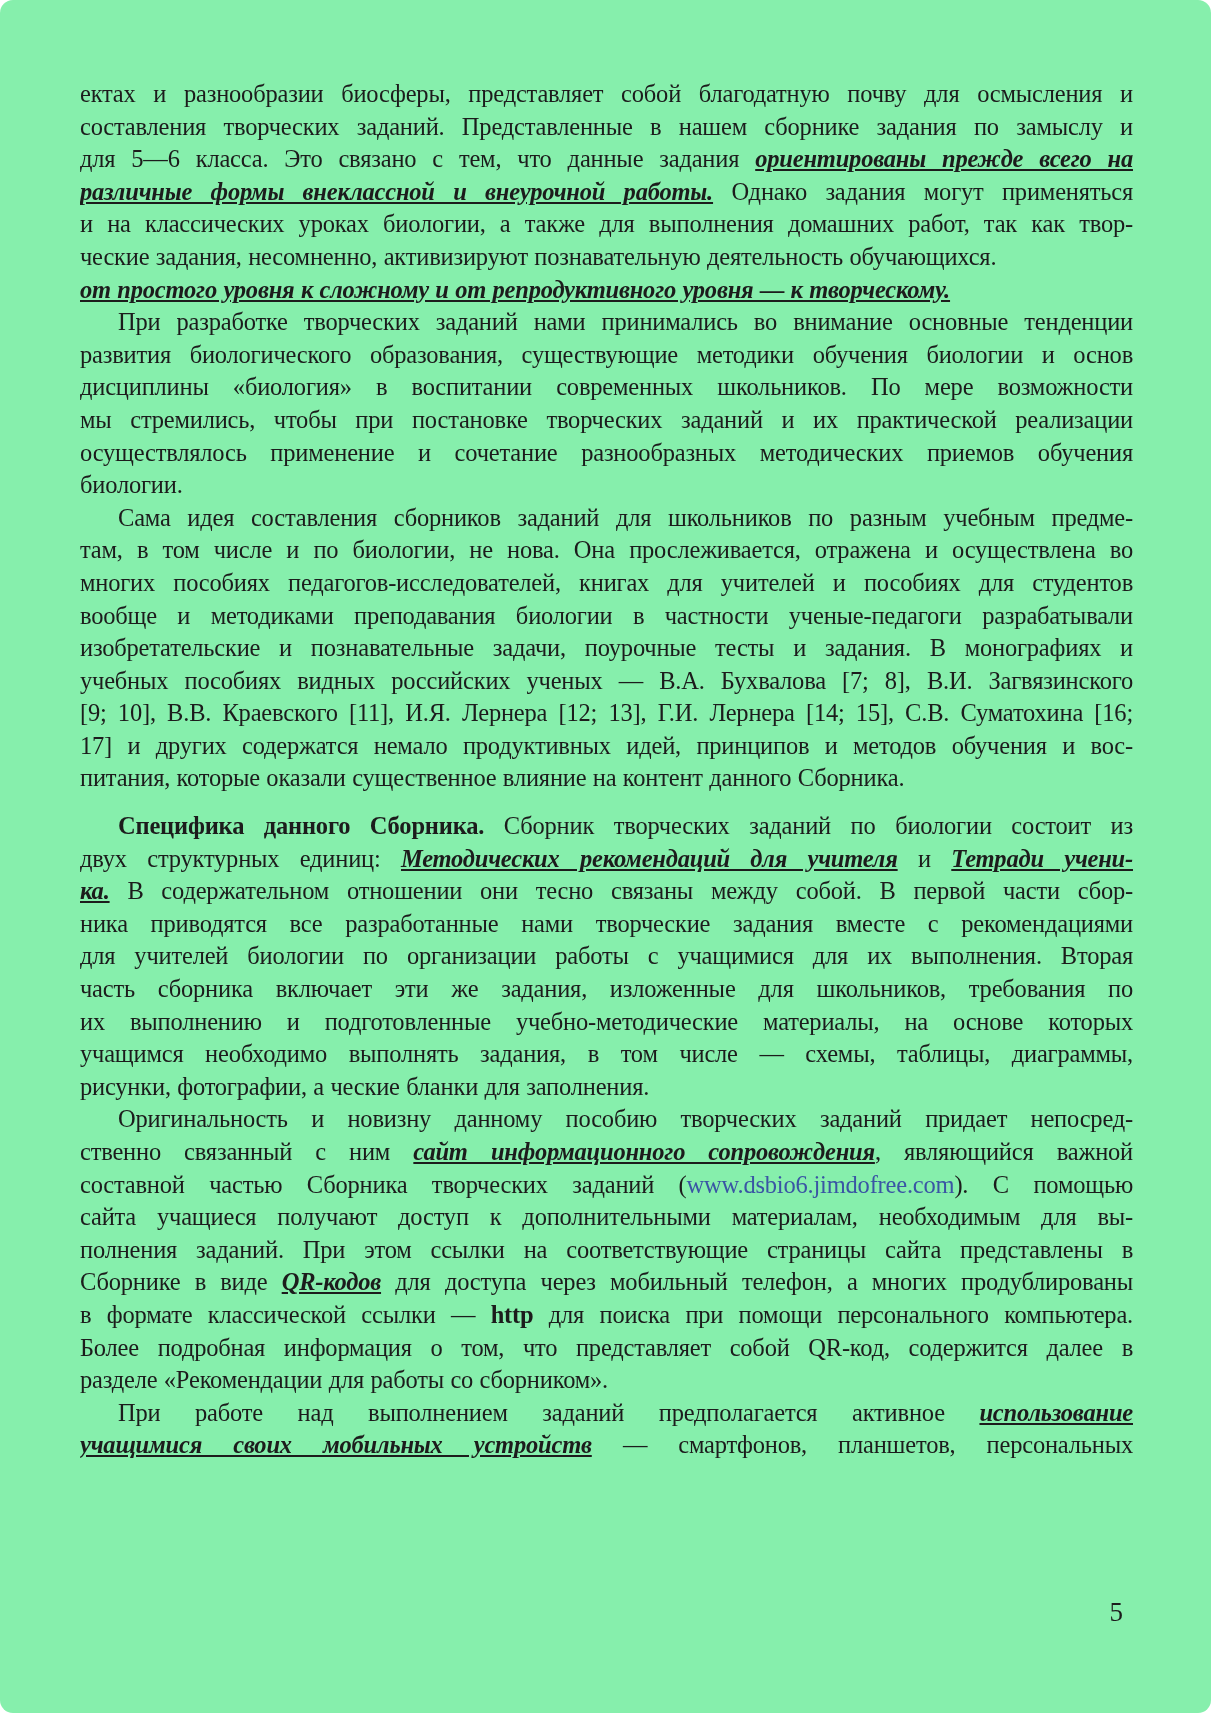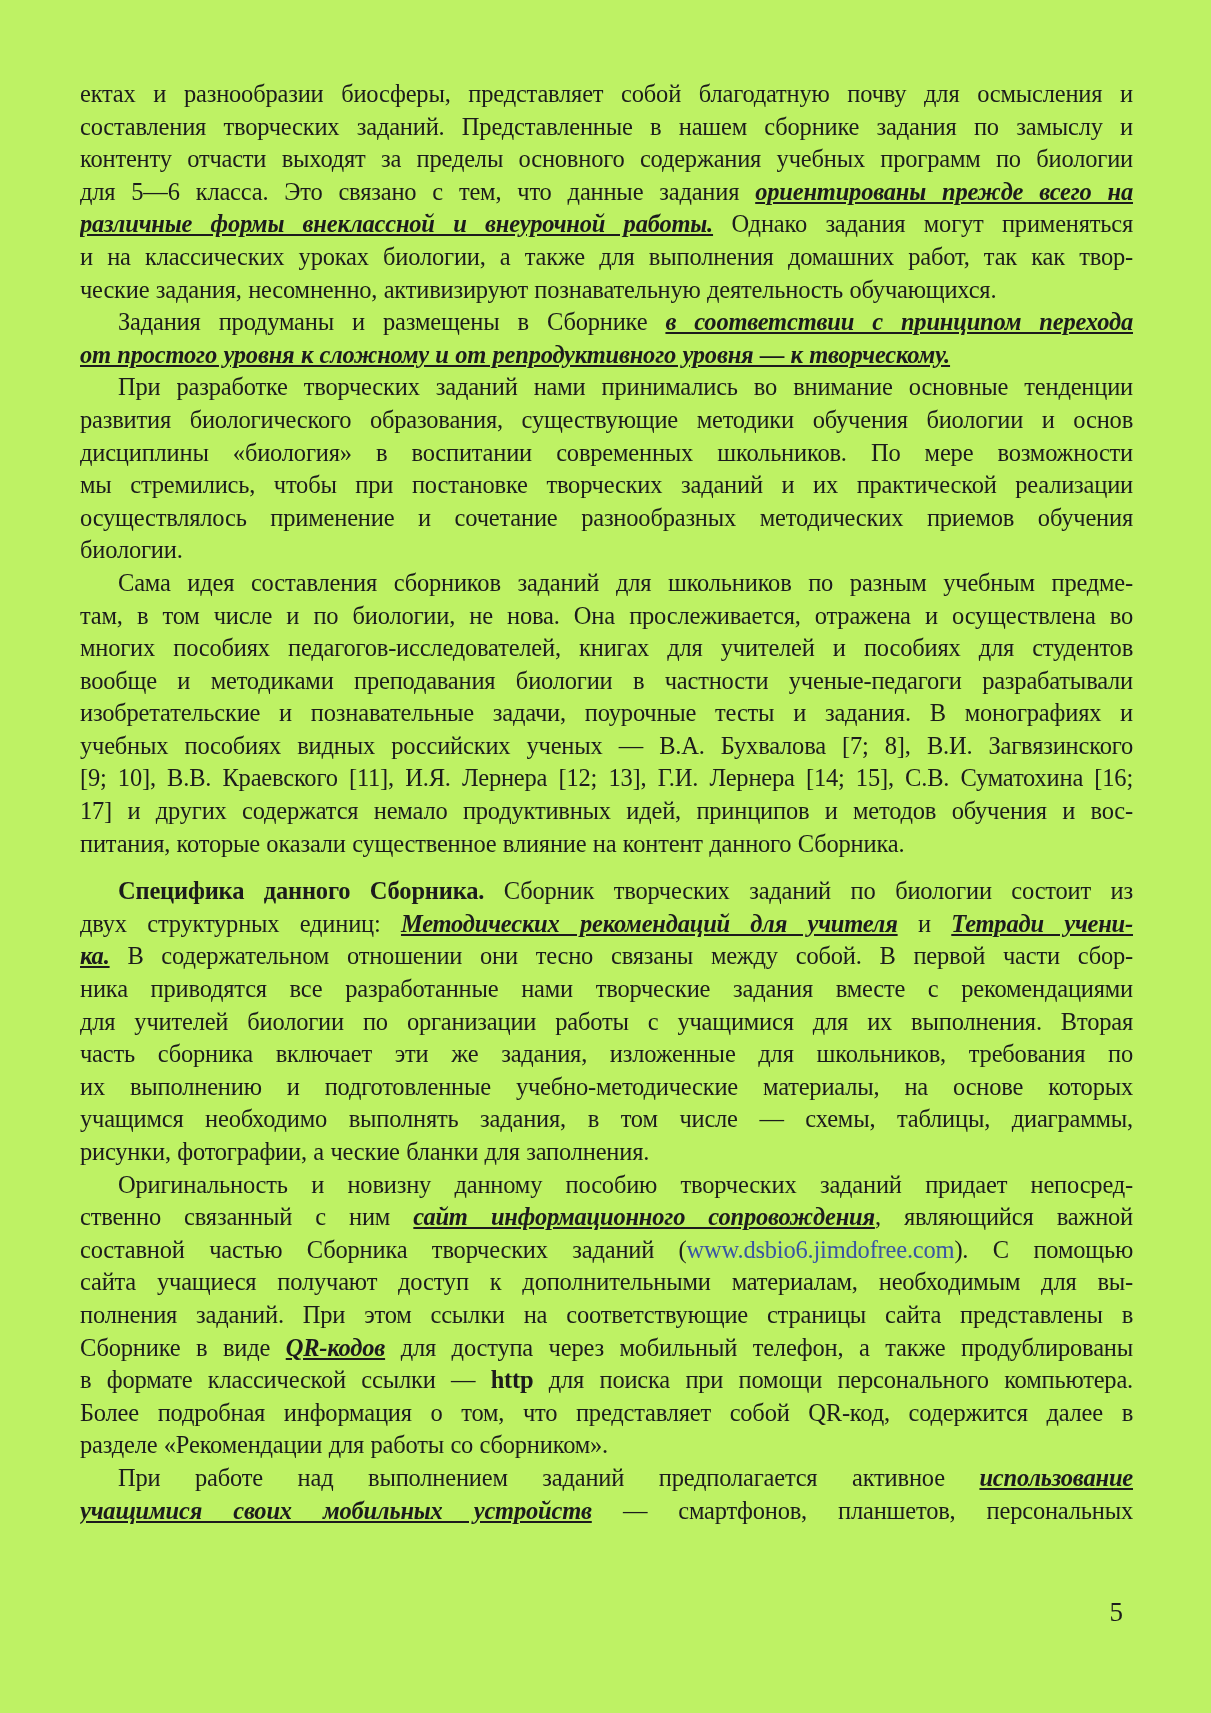--- a/index.html
+++ b/index.html
@@ -11,21 +11,22 @@
     width: 1211px;
     height: 1713px;
     position: relative;
     font-family: "Liberation Serif", serif;
     color: #1c1c1c;
     overflow: hidden;
   }
   .page {
     position: absolute;
     inset: 0;
-    background: #bef264;
+    background: #86efac;
+    border-radius: 13px;
   }
   .textblock {
     position: absolute;
     left: 80px;
     top: 78px;
     width: 1053px;
   }
   .paragraph { margin: 0; padding: 0; }
   .paragraph.gap { margin-top: 15px; }
   .line {
@@ -55,28 +56,26 @@
   }
 </style>
 </head>
 <body>
 
 <div class="page">
   <main class="textblock">
       <div class="paragraph">
         <div class="line"><span class="seg-n">ектах и разнообразии биосферы, представляет собой благодатную почву для осмысления и</span></div>
         <div class="line"><span class="seg-n">составления творческих заданий. Представленные в нашем сборнике задания по замыслу и</span></div>
-        <div class="line"><span class="seg-n">контенту отчасти выходят за пределы основного содержания учебных программ по биологии</span></div>
         <div class="line"><span class="seg-n">для 5—6 класса. Это связано с тем, что данные задания </span><span class="seg-bi">ориентированы прежде всего на</span></div>
         <div class="line"><span class="seg-bi">различные формы внеклассной и внеурочной работы.</span><span class="seg-n"> Однако задания могут применяться</span></div>
         <div class="line"><span class="seg-n">и на классических уроках биологии, а также для выполнения домашних работ, так как твор-</span></div>
         <div class="line lastline"><span class="seg-n">ческие задания, несомненно, активизируют познавательную деятельность обучающихся.</span></div>
       </div>
       <div class="paragraph">
-        <div class="line indent"><span class="seg-n">Задания продуманы и размещены в Сборнике </span><span class="seg-bi">в соответствии с принципом перехода</span></div>
         <div class="line lastline"><span class="seg-bi">от простого уровня к сложному и от репродуктивного уровня — к творческому.</span></div>
       </div>
       <div class="paragraph">
         <div class="line indent"><span class="seg-n">При разработке творческих заданий нами принимались во внимание основные тенденции</span></div>
         <div class="line"><span class="seg-n">развития биологического образования, существующие методики обучения биологии и основ</span></div>
         <div class="line"><span class="seg-n">дисциплины «биология» в воспитании современных школьников. По мере возможности</span></div>
         <div class="line"><span class="seg-n">мы стремились, чтобы при постановке творческих заданий и их практической реализации</span></div>
         <div class="line"><span class="seg-n">осуществлялось применение и сочетание разнообразных методических приемов обучения</span></div>
         <div class="line lastline"><span class="seg-n">биологии.</span></div>
       </div>
@@ -101,21 +100,21 @@
         <div class="line"><span class="seg-n">их выполнению и подготовленные учебно-методические материалы, на основе которых</span></div>
         <div class="line"><span class="seg-n">учащимся необходимо выполнять задания, в том числе — схемы, таблицы, диаграммы,</span></div>
         <div class="line lastline"><span class="seg-n">рисунки, фотографии, а ческие бланки для заполнения.</span></div>
       </div>
       <div class="paragraph">
         <div class="line indent"><span class="seg-n">Оригинальность и новизну данному пособию творческих заданий придает непосред-</span></div>
         <div class="line"><span class="seg-n">ственно связанный с ним </span><span class="seg-bi">сайт информационного сопровождения</span><span class="seg-n">, являющийся важной</span></div>
         <div class="line"><span class="seg-n">составной частью Сборника творческих заданий (</span><span class="seg-link" style="color: rgb(58, 85, 164); margin-top: 24px;">www.dsbio6.jimdofree.com</span><span class="seg-n">). С помощью</span></div>
         <div class="line"><span class="seg-n">сайта учащиеся получают доступ к дополнительными материалам, необходимым для вы-</span></div>
         <div class="line"><span class="seg-n">полнения заданий. При этом ссылки на соответствующие страницы сайта представлены в</span></div>
-        <div class="line"><span class="seg-n">Сборнике в виде </span><span class="seg-bi">QR-кодов</span><span class="seg-n"> для доступа через мобильный телефон, а также продублированы</span></div>
+        <div class="line"><span class="seg-n">Сборнике в виде </span><span class="seg-bi">QR-кодов</span><span class="seg-n"> для доступа через мобильный телефон, а многих продублированы</span></div>
         <div class="line"><span class="seg-n">в формате классической ссылки — </span><span class="seg-b">http</span><span class="seg-n"> для поиска при помощи персонального компьютера.</span></div>
         <div class="line"><span class="seg-n">Более подробная информация о том, что представляет собой QR-код, содержится далее в</span></div>
         <div class="line lastline"><span class="seg-n">разделе «Рекомендации для работы со сборником».</span></div>
       </div>
       <div class="paragraph">
         <div class="line indent"><span class="seg-n">При работе над выполнением заданий предполагается активное </span><span class="seg-bi">использование</span></div>
         <div class="line"><span class="seg-bi">учащимися своих мобильных устройств</span><span class="seg-n"> — смартфонов, планшетов, персональных</span></div>
       </div>
     </main>
   <div class="page-number">5</div>

